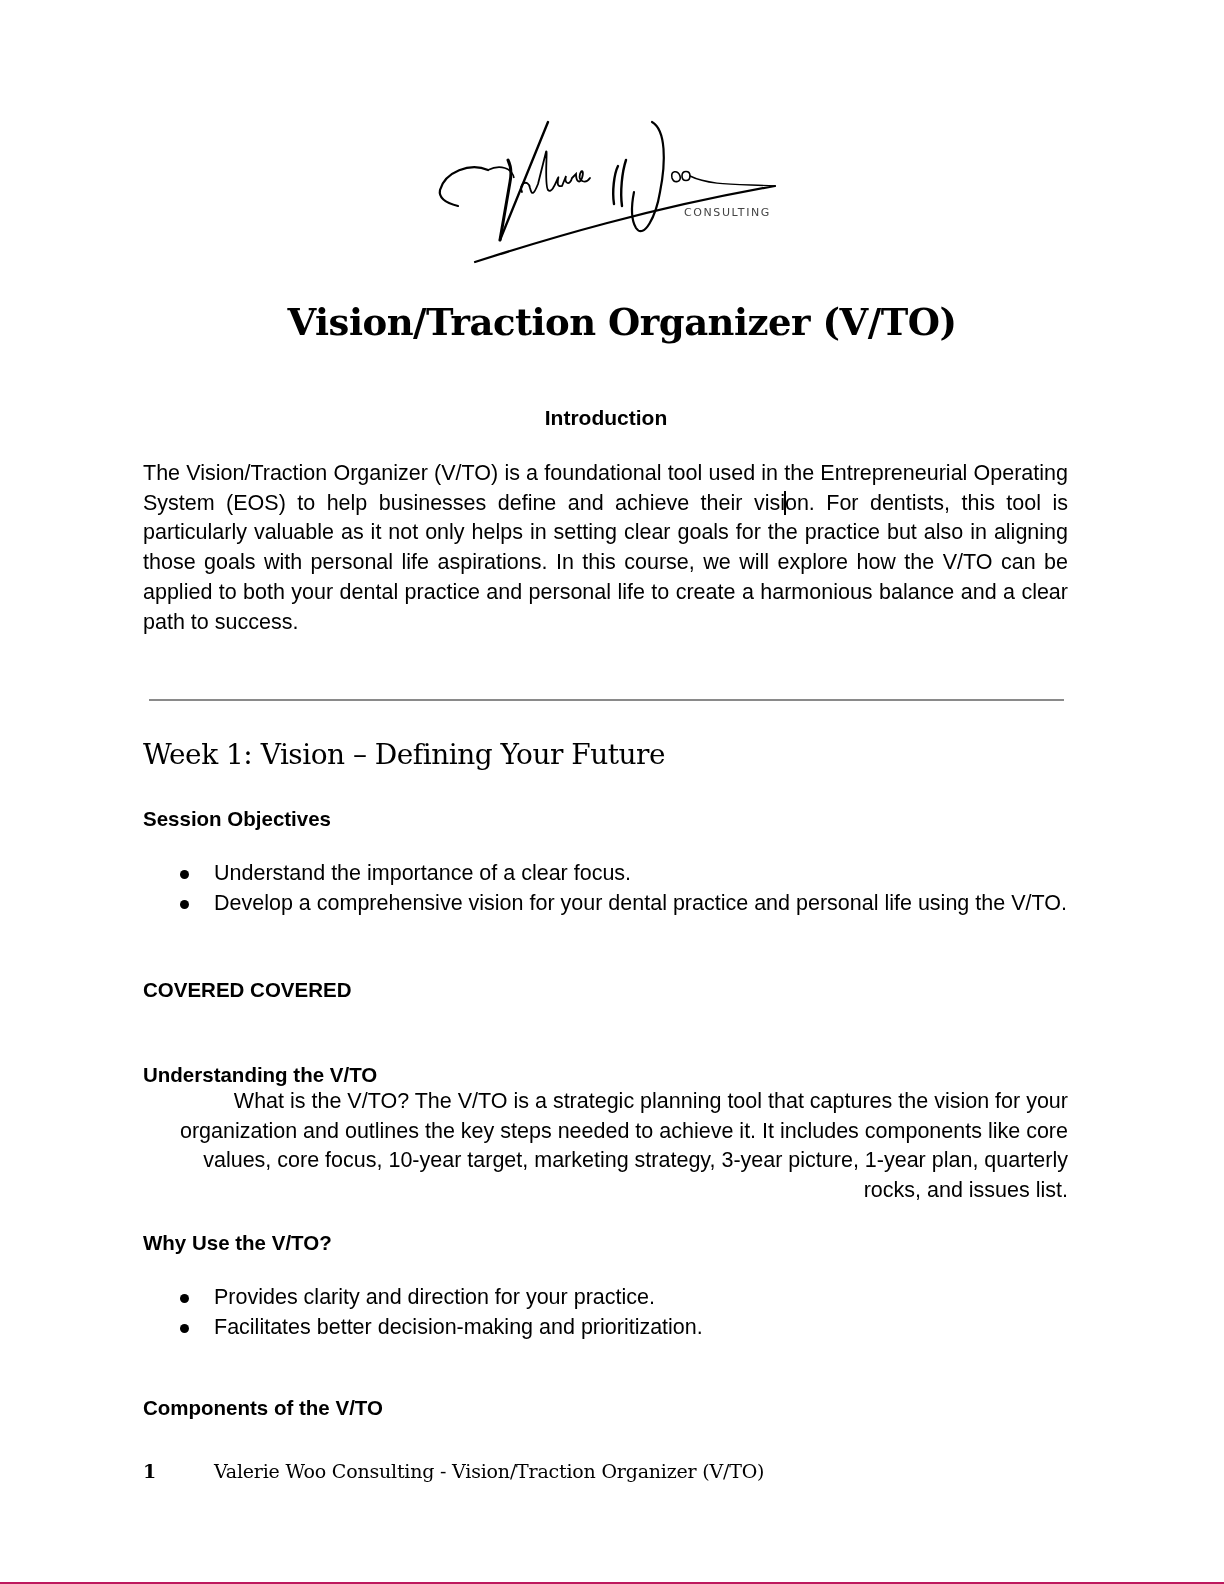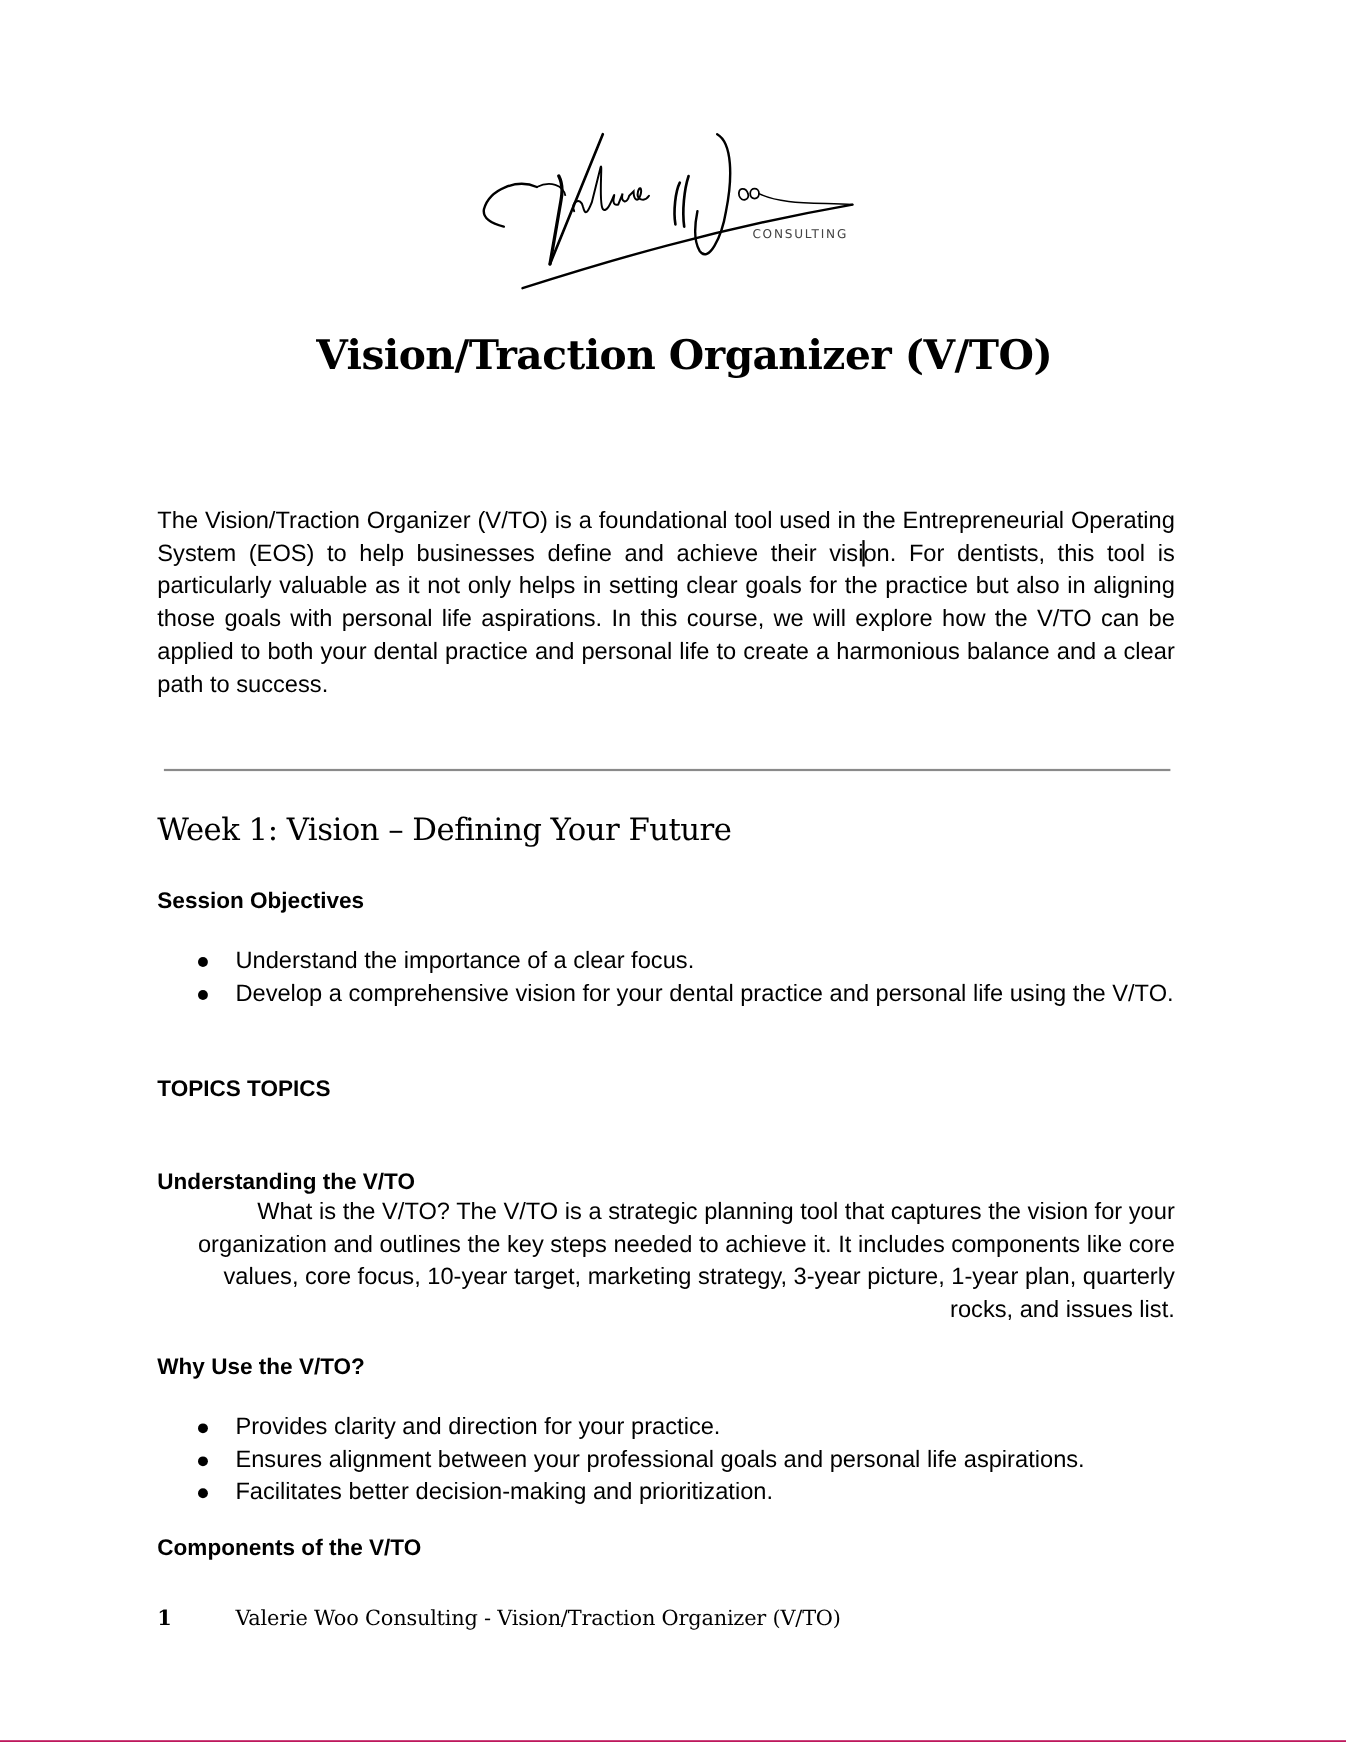--- a/index.html
+++ b/index.html
@@ -45,45 +45,45 @@
       <path d="M242 66 C 240 58, 248 58, 250 64 C 252 70, 244 72, 242 66 M 252 64 C 252 58, 260 58, 260 64 C 260 70, 252 70, 252 64" fill="none" stroke="#000" stroke-width="1.6"></path>
       <path d="M260 64 C 280 74, 310 72, 345 74" fill="none" stroke="#000" stroke-width="1.4" stroke-linecap="round"></path>
 
       <path d="M45 150 C 120 126, 220 96, 345 74" fill="none" stroke="#000" stroke-width="2.2" stroke-linecap="round"></path>
       <text x="254" y="104" font-family="DejaVu Sans, sans-serif" font-size="11" letter-spacing="1.6" fill="#444">CONSULTING</text>
     </svg>
   </div>
 
   <div class="title">Vision/Traction Organizer (V/TO)</div>
 
+  <div class="intro-heading">Introduction</div>
 
   <div class="para justify intro-para"><span>The Vision/Traction Organizer (V/TO) is a foundational tool used in the Entrepreneurial Operating System (EOS) to help businesses define and achieve their visi</span><span class="cursor"></span><span>on. For dentists, this tool is particularly valuable as it not only helps in setting clear goals for the practice but also in aligning those goals with personal life aspirations. In this course, we will explore how the V/TO can be applied to both your dental practice and personal life to create a harmonious balance and a clear path to success.</span></div>
 
   <div class="divider"></div>
 
   <div class="h2">Week 1: Vision – Defining Your Future</div>
 
   <div class="h3" style="top:807px;">Session Objectives</div>
 
   <ul class="list" style="top:859px;">
     <li><span class="bullet"></span><span>Understand the importance of a clear focus.</span></li>
     <li><span class="bullet"></span><span>Develop a comprehensive vision for your dental practice and personal life using the V/TO.</span></li>
   </ul>
 
-  <div class="h3" style="top:978px;">TOPICS TOPICS</div>
+  <div class="h3" style="top:978px;">COVERED COVERED</div>
 
   <div class="h3" style="top:1035px;margin-top:28px;">Understanding the V/TO</div>
 
   <div class="para" style="top:1087px;">What is the V/TO? The V/TO is a strategic planning tool that captures the vision for your organization and outlines the key steps needed to achieve it. It includes components like core values, core focus, 10-year target, marketing strategy, 3-year picture, 1-year plan, quarterly rocks, and issues list.</div>
 
   <div class="h3" style="top:1231px;">Why Use the V/TO?</div>
 
   <ul class="list" style="top:1283px;">
     <li><span class="bullet"></span><span>Provides clarity and direction for your practice.</span></li>
-    <li><span class="bullet"></span><span>Ensures alignment between your professional goals and personal life aspirations.</span></li>
     <li><span class="bullet"></span><span>Facilitates better decision-making and prioritization.</span></li>
   </ul>
 
   <div class="h3" style="top:1396px;">Components of the V/TO</div>
 
   <div class="footer">
     <span class="num">1</span>
     <span class="text">Valerie Woo Consulting - Vision/Traction Organizer (V/TO)</span>
   </div>
 

